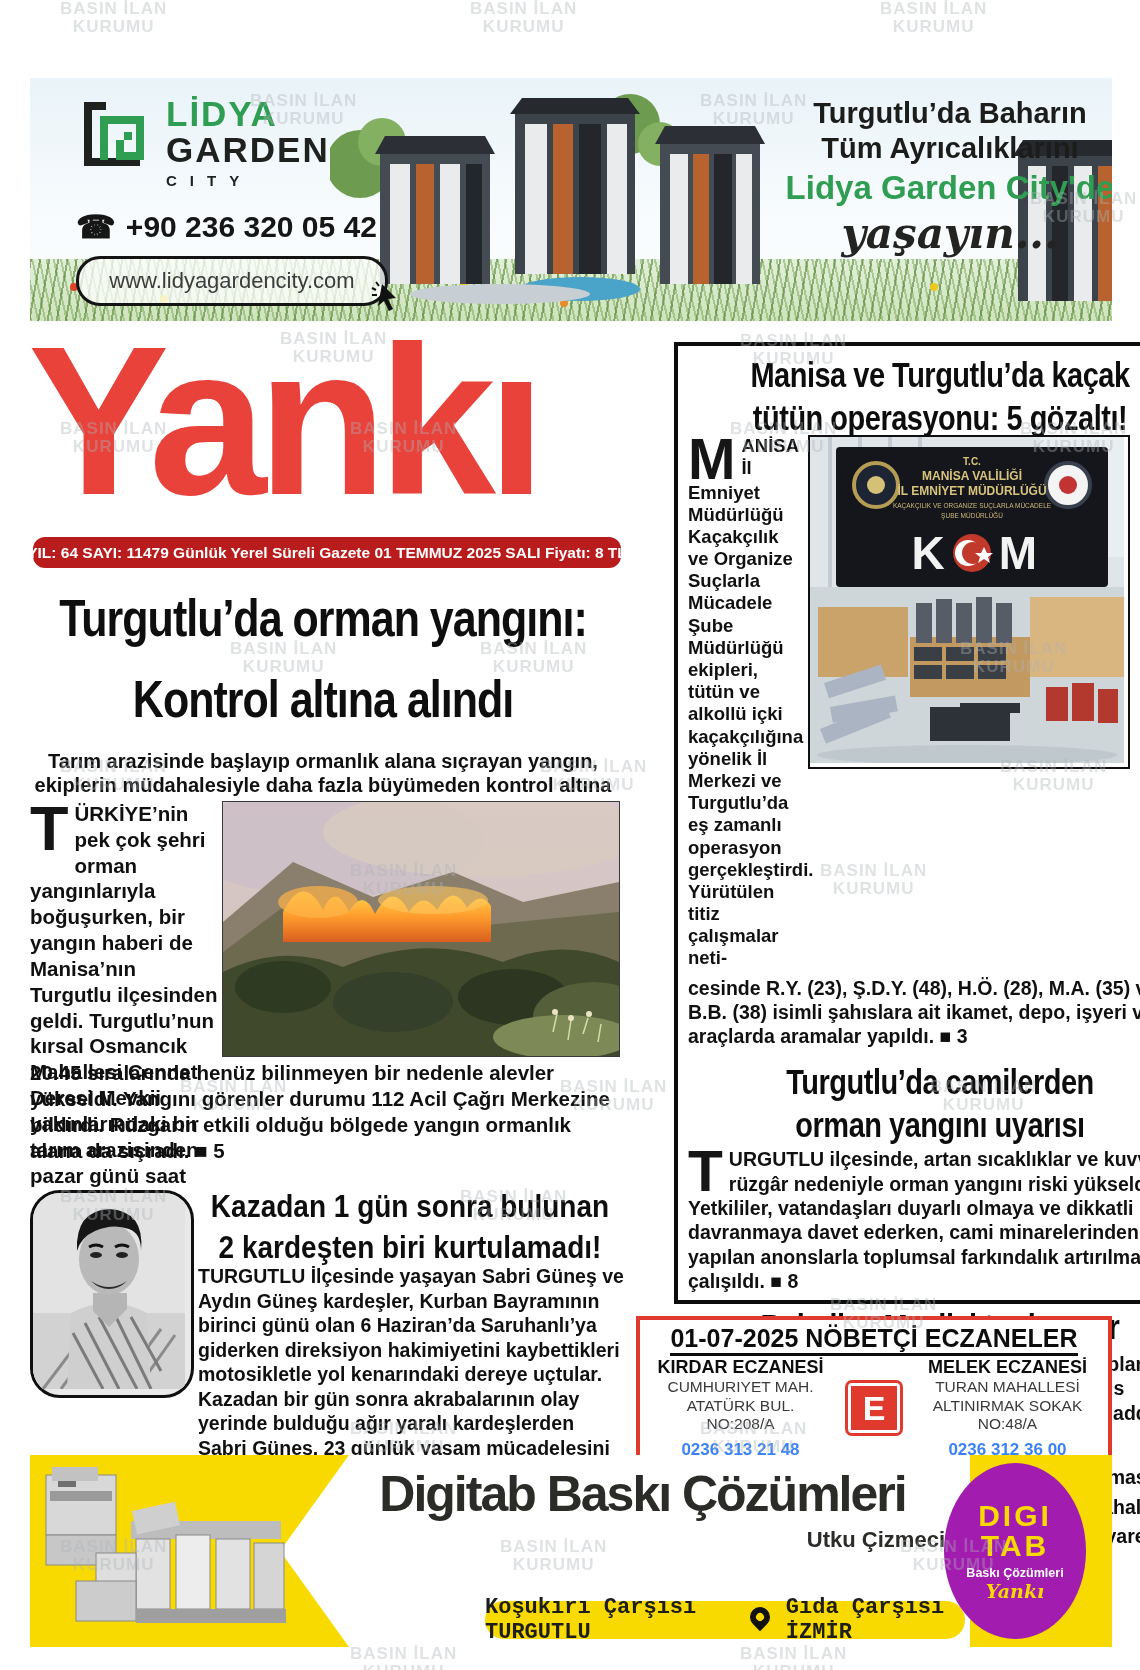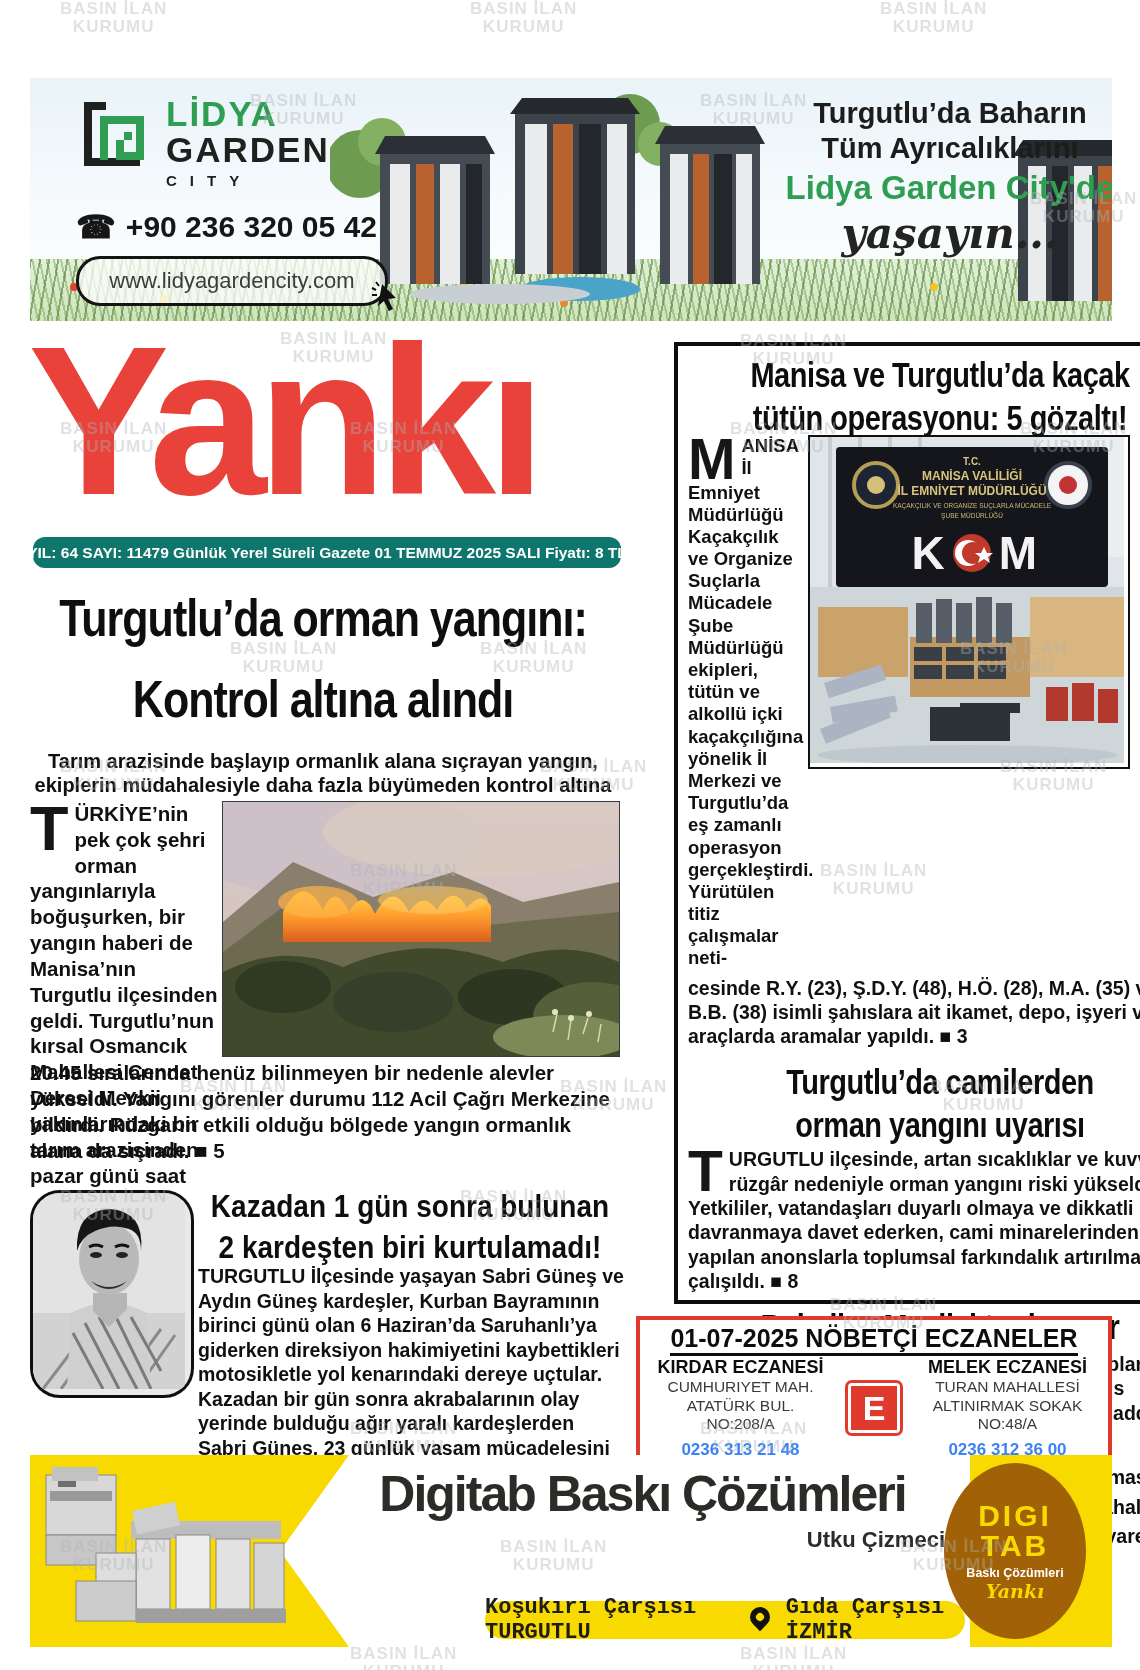--- a/index.html
+++ b/index.html
@@ -33,21 +33,21 @@
     font-size:22px;font-weight:400;color:#3c3c3c;background:rgba(255,255,255,.75);}
   .cursor-ic{position:absolute;left:340px;top:202px;}
   .slogan{position:absolute;left:742px;top:18px;width:356px;text-align:center;}
   .slogan .s1{font-size:29px;font-weight:800;color:#1c1c1a;line-height:1.22;}
   .slogan .s3{font-size:33px;font-weight:800;color:#2f9e52;line-height:1.3;}
   .slogan .s4{font-family:"DejaVu Serif",serif;font-style:italic;font-weight:700;
     font-size:42px;color:#232321;line-height:1.15;}
   
   #masthead-title{left:28px;top:318px;width:610px;height:215px;overflow:visible;
     font-size:212px;font-weight:800;letter-spacing:-9px;line-height:.97;color:#e8423b;}
-  #info-bar{left:33px;top:537px;width:588px;height:31px;background:#0f766e;border-radius:12px;
+  #info-bar{left:33px;top:537px;width:588px;height:31px;background:#b91c1c;border-radius:12px;
     color:#fff;font-size:15.5px;font-weight:700;display:flex;align-items:center;justify-content:center;
     white-space:nowrap;}
   
   #lead-headline{left:22px;top:577px;width:602px;text-align:center;font-weight:800;
     font-size:43px;letter-spacing:-1px;line-height:1.55;color:#0e0e0e;
     transform:scaleY(1.22);transform-origin:top center;}
   #lead-subhead{left:25px;top:749px;width:596px;text-align:center;font-weight:700;
     font-size:20px;line-height:1.22;color:#101010;}
   #lead-col{left:30px;top:801px;width:190px;font-size:20.5px;font-weight:700;line-height:1.26;color:#101010;}
   .dropcap{float:left;font-size:63px;line-height:50px;font-weight:800;padding:2px 6px 0 0;color:#161616;}
@@ -99,21 +99,21 @@
     gap:24px;align-items:center;}
   .svc{display:flex;align-items:center;gap:7px;font-size:21px;font-weight:800;color:#23231f;}
   .drop{width:13px;height:13px;background:#f3cd00;border-radius:50% 0 50% 50%;transform:rotate(45deg);flex:none;}
   #loc-pill{position:absolute;left:455px;top:146px;width:480px;height:38px;background:#f8da00;
     border-radius:19px;display:flex;align-items:center;justify-content:center;gap:16px;
     font-size:22px;font-weight:800;color:#1d1d1a;font-family:Liberation Mono, monospace;}
   .pin{width:20px;height:20px;background:#111;border-radius:50% 50% 50% 0;transform:rotate(-45deg);
     position:relative;flex:none;margin-top:-6px;}
   .pin::after{content:"";position:absolute;left:6px;top:6px;width:8px;height:8px;border-radius:50%;background:#f8da00;}
   #dig-logo{position:absolute;right:26px;top:8px;width:142px;height:176px;border-radius:50%;
-    background:#a16207;display:flex;flex-direction:column;align-items:center;justify-content:center;
+    background:#a21caf;display:flex;flex-direction:column;align-items:center;justify-content:center;
     color:#f8da00;text-align:center;line-height:1;}
   #dig-logo .big{font-size:30px;font-weight:800;letter-spacing:3px;}
   #dig-logo .small{font-size:12.5px;font-weight:700;color:#fff;margin-top:6px;}
   #dig-logo .script{font-family:"DejaVu Serif",serif;font-style:italic;font-weight:700;
     font-size:19px;color:#f8da00;margin-top:3px;}
   #machines{position:absolute;left:6px;top:6px;}
 </style>
 </head>
 <body>
 

